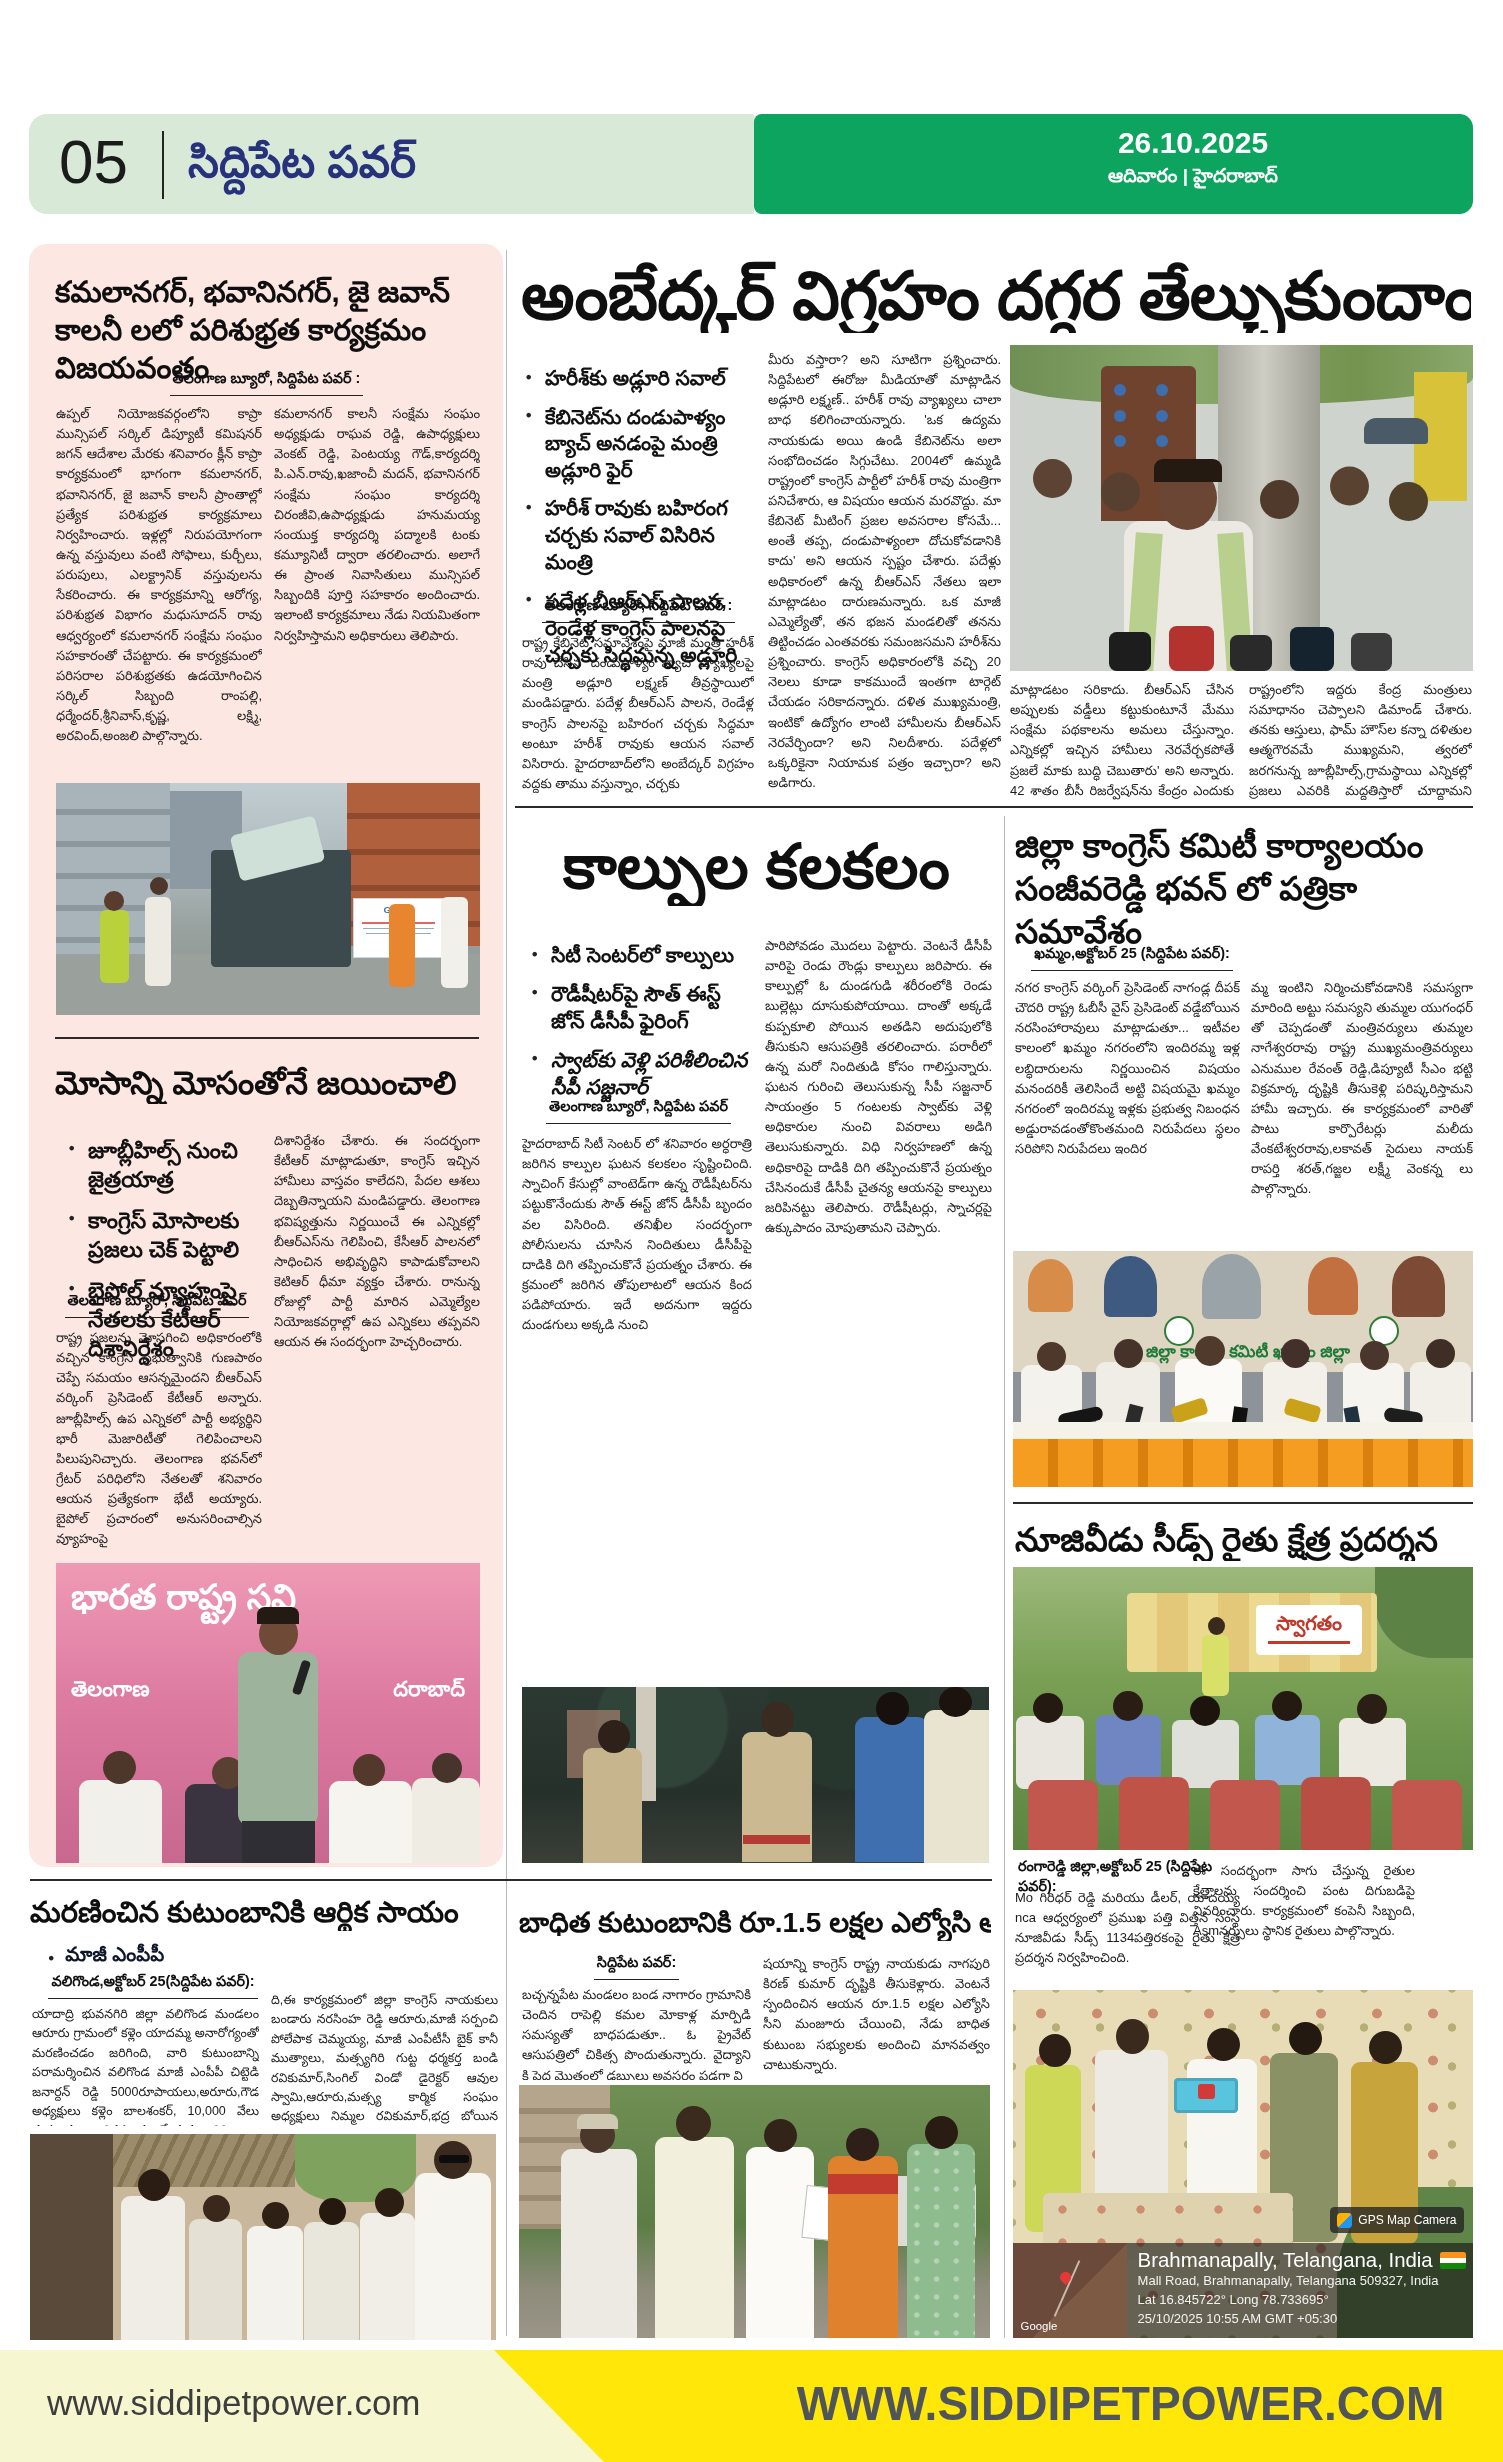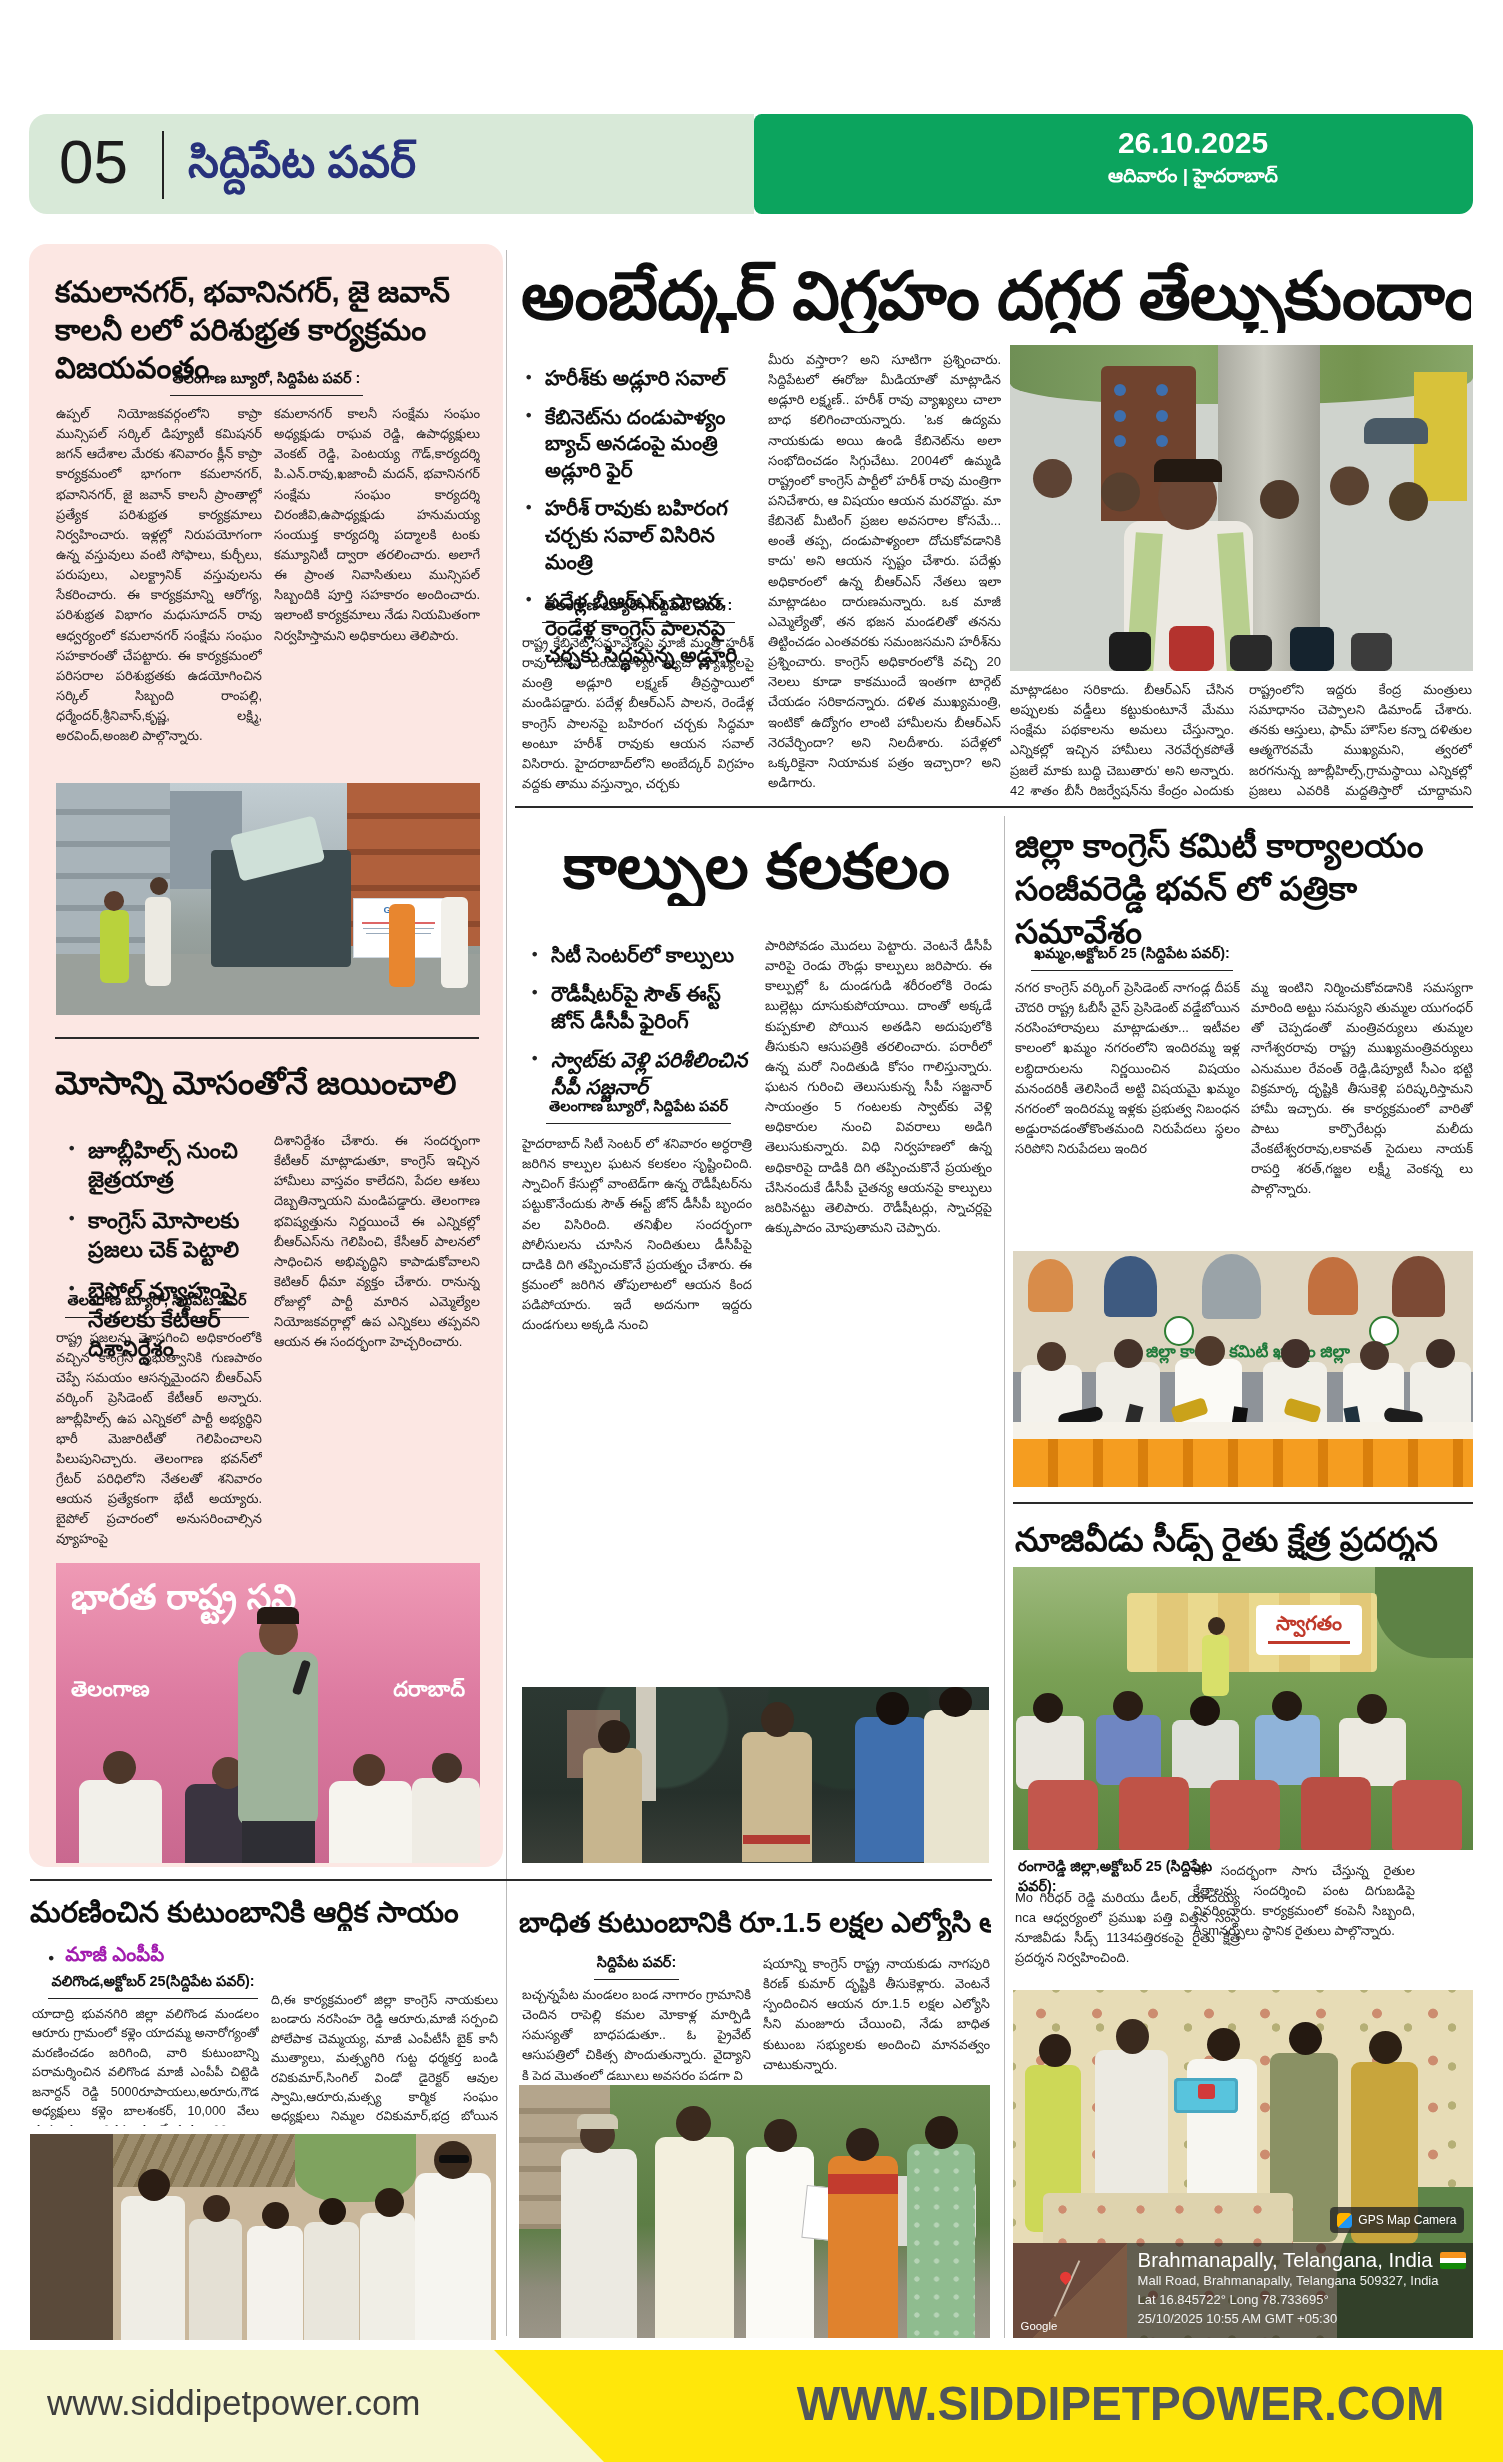--- a/index.html
+++ b/index.html
@@ -297,21 +297,21 @@
         <div class="gpsline">25/10/2025 10:55 AM GMT +05:30</div>
       </div>
     </div>
   </div>
 
   <div class="hr" style="left:30px;top:1879px;width:962px;height:1.5px;"></div>
 
   <div class="hl nowrap" style="left:30px;top:1894px;width:472px;font-size:29px;">మరణించిన కుటుంబానికి ఆర్థిక సాయం</div>
   <div class="abs" style="left:48px;top:1943px;width:424px;">
     <span style="font-size:10.6px;color:#222;">●</span>
-    <span style="font-size:19.7px;font-weight:bold;color:#a21caf;margin-left:7.6px;">మాజీ ఎంపీపీ</span>
+    <span style="font-size:19.7px;font-weight:bold;color:#0f172a;margin-left:7.6px;">మాజీ ఎంపీపీ</span>
   </div>
   <div class="byl" style="left:32px;top:1973px;width:242px;">
     <span>వలిగొండ,అక్టోబర్ 25(సిద్దిపేట పవర్):</span>
   </div>
   <div class="col" style="left:32px;top:2005px;width:227px;height:121px;font-size:12.5px;">యాదాద్రి భువనగిరి జిల్లా వలిగొండ మండలం ఆరూరు గ్రామంలో కళ్లెం యాదమ్మ అనారోగ్యంతో మరణించడం జరిగింది, వారి కుటుంబాన్ని పరామర్శించిన వలిగొండ మాజీ ఎంపీపీ చిట్టెడి జనార్దన్ రెడ్డి 5000రూపాయలు,అరూరు,గౌడ అధ్యక్షులు కళ్లెం బాలశంకర్, 10,000 వేలు రూపాయలు ఆర్థిక సాయం చేయడం జరిగిం</div>
   <div class="col" style="left:271px;top:1991px;width:227px;height:135px;font-size:12.5px;">ది,ఈ కార్యక్రమంలో జిల్లా కాంగ్రెస్ నాయకులు బండారు నరసింహ రెడ్డి ఆరూరు,మాజీ సర్పంచి పోలేపాక చెమ్మయ్య, మాజీ ఎంపీటీసీ బైక్ కానీ ముత్యాలు, మత్స్యగిరి గుట్ట ధర్మకర్త బండి రవికుమార్,సింగిల్ విండో డైరెక్టర్ ఆవుల స్వామి,ఆరూరు,మత్స్య కార్మిక సంఘం అధ్యక్షులు నిమ్మల రవికుమార్,భద్ర బోయిన రాజు ఎర్ర గుట్ట, కొప్పుల దాసు,పాండాల కుమార్,సతీష్ తదితరులు పాల్గొని శ్రద్ధాంజలి ఘటించారు,</div>
 
   <div class="ph" style="left:30px;top:2134px;width:466px;height:206px;background:#c9b79b;">
     <div class="e" style="left:0;top:0;width:83px;height:100%;background:#5a4a3a;"></div>
     <div class="e" style="left:83px;top:0;width:182px;height:53px;background:repeating-linear-gradient(115deg,#9c8c6c 0 10.6px,#857452 10.6px 15px);"></div>

